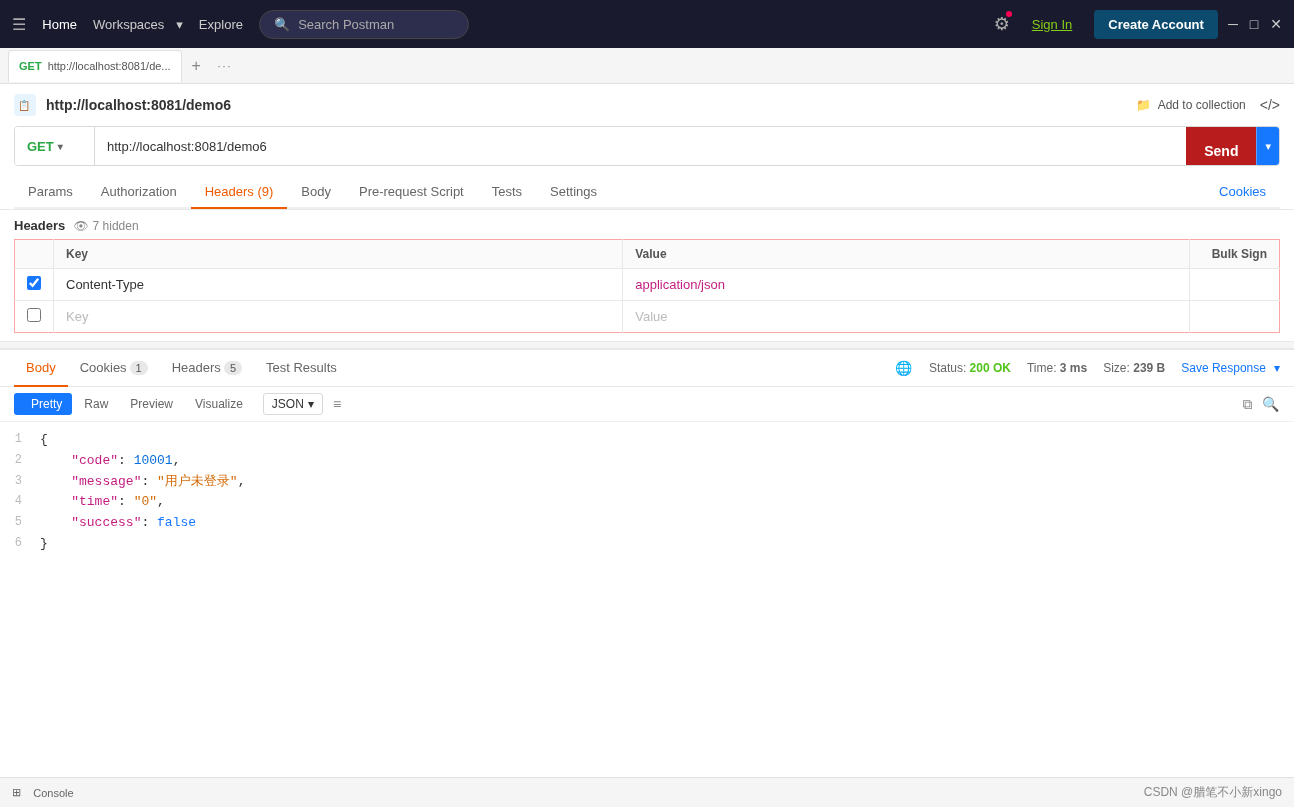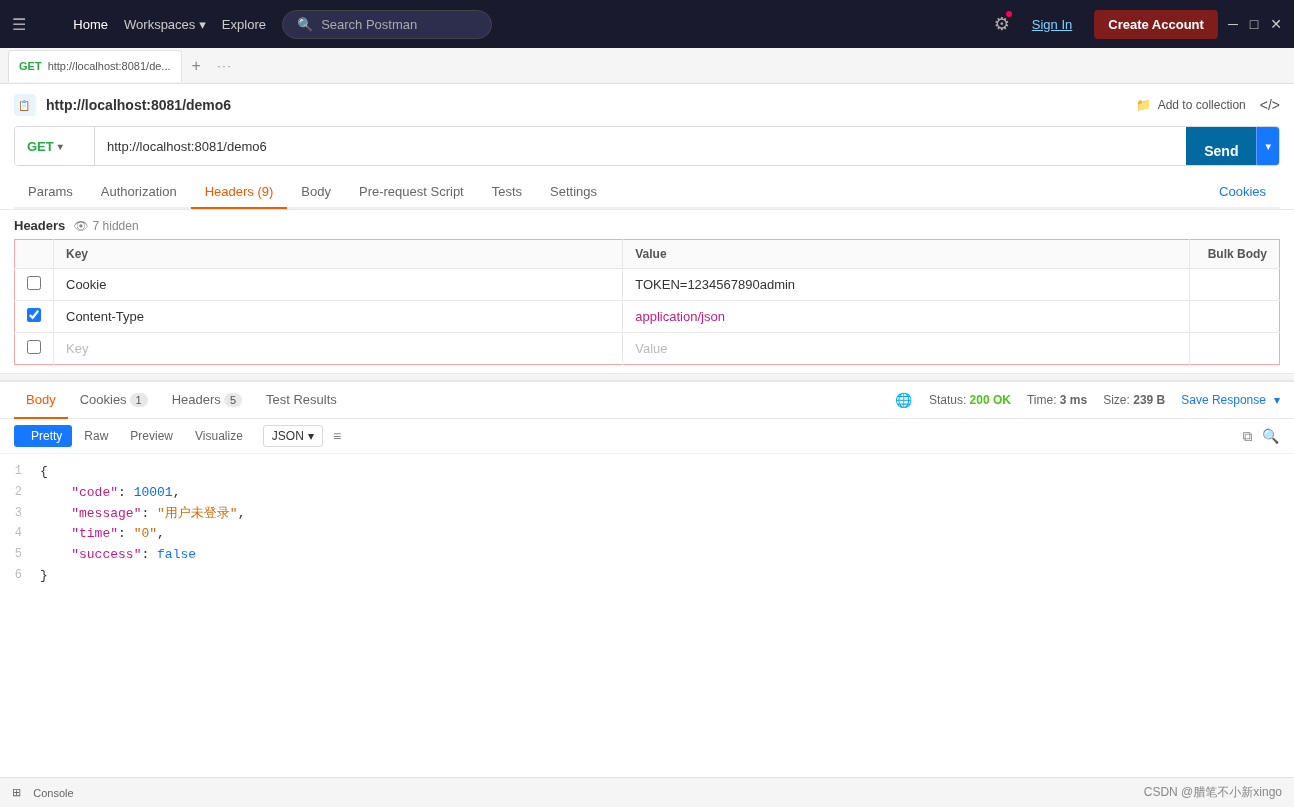--- a/index.html
+++ b/index.html
@@ -2,29 +2,29 @@
 <html><head>
   <meta charset="utf-8">
   <style>
     * { box-sizing: border-box; margin: 0; padding: 0; }
     body { font-family: -apple-system, BlinkMacSystemFont, 'Segoe UI', sans-serif; font-size: 13px; background: #fff; color: #333; overflow: hidden; height: 807px; }
 
     
     .titlebar { display: flex; align-items: center; height: 48px; background: #1a1a2e; padding: 0 12px; gap: 16px; }
     .titlebar-left { display: flex; align-items: center; gap: 16px; flex: 1; }
     .hamburger { color: #aaa; cursor: pointer; font-size: 16px; }
-    .nav-home { color: #fff; font-size: 13px; font-weight: 500; cursor: pointer; margin-left: 31px; }
-    .nav-workspaces { color: #ccc; font-size: 13px; cursor: pointer; display: flex; align-items: flex-start; gap: 4px; }
+    .nav-home { color: #fff; font-size: 13px; font-weight: 500; cursor: pointer; }
+    .nav-workspaces { color: #ccc; font-size: 13px; cursor: pointer; display: flex; align-items: flex-start; gap: 12px; }
     .nav-explore { color: #ccc; font-size: 13px; cursor: pointer; }
     .search-bar { background: #2d2d4e; border: 1px solid #444; border-radius: 20px; padding: 6px 14px; display: flex; align-items: center; gap: 8px; width: 210px; color: #aaa; font-size: 13px; cursor: pointer; }
     .titlebar-right { display: flex; align-items: center; gap: 10px; }
     .gear-btn { color: #aaa; font-size: 18px; cursor: pointer; position: relative; }
     .notification-dot { position: absolute; top: -2px; right: -2px; width: 6px; height: 6px; background: #f05; border-radius: 50%; }
-    .sign-in-btn { color: #7dd3fc; font-size: 13px; cursor: pointer; background: none; border: none; padding: 6px 12px; text-decoration: underline; }
-    .create-account-btn { background: #7f1d1d; color: #fff; border: none; border-radius: 4px; padding: 7px 14px; font-size: 13px; font-weight: 600; cursor: pointer; }
+    .sign-in-btn { color: #84cc16; font-size: 13px; cursor: pointer; background: none; border: none; padding: 6px 12px; text-decoration: underline; }
+    .create-account-btn { background: #0c4a6e; color: #fff; border: none; border-radius: 4px; padding: 7px 14px; font-size: 13px; font-weight: 600; cursor: pointer; }
     .window-controls { display: flex; gap: 12px; color: #aaa; font-size: 16px; }
     .window-btn { cursor: pointer; color: #ccc; background: none; border: none; font-size: 14px; }
 
     
     .tabbar { display: flex; align-items: center; height: 36px; background: #f5f5f5; border-bottom: 1px solid #e0e0e0; padding: 0 8px; gap: 4px; }
     .tab-item { display: flex; align-items: center; gap: 6px; background: #fff; border: 1px solid #e0e0e0; border-bottom: none; border-radius: 4px 4px 0 0; padding: 4px 10px; font-size: 12px; color: #333; min-width: 140px; height: 32px; cursor: pointer; }
     .tab-method { color: #28a745; font-weight: 700; font-size: 11px; }
     .tab-url { color: #555; font-size: 11px; overflow: hidden; text-overflow: ellipsis; white-space: nowrap; flex: 1; }
     .tab-add { color: #888; cursor: pointer; font-size: 16px; padding: 0 6px; }
     .tab-more { color: #888; cursor: pointer; font-size: 12px; padding: 0 6px; letter-spacing: 1px; }
@@ -37,21 +37,21 @@
     .request-url-title { font-size: 14px; font-weight: 600; color: #333; }
     .add-to-collection { display: flex; align-items: center; gap: 6px; color: #555; font-size: 12px; cursor: pointer; }
     .code-icon { color: #555; font-size: 14px; cursor: pointer; }
 
     
     .url-bar { display: flex; align-items: center; gap: 0; margin-bottom: 10px; border: 1px solid #d9d9d9; border-radius: 4px; overflow: hidden; }
     .method-select { display: flex; align-items: center; gap: 4px; padding: 0 12px; height: 38px; background: #fff; border-right: 1px solid #d9d9d9; cursor: pointer; font-size: 13px; font-weight: 700; color: #28a745; min-width: 80px; }
     .method-chevron { color: #666; font-size: 10px; }
     .url-input { flex: 1; border: none; outline: none; padding: 0 12px; height: 38px; font-size: 13px; color: #333; }
     .send-btn-group { display: flex; align-items: center; background: #1677ff; color: #fff; height: 38px; }
-    .send-btn { background: #0369a1; color: #fff; border: none; padding: 16px 18px; height: 38px; font-size: 14px; font-weight: 600; cursor: pointer; }
+    .send-btn { background: #b91c1c; color: #fff; border: none; padding: 16px 18px; height: 38px; font-size: 14px; font-weight: 600; cursor: pointer; }
     .send-chevron { padding: 0 8px; border-left: 1px solid rgba(255,255,255,0.3); height: 38px; display: flex; align-items: center; cursor: pointer; font-size: 11px; }
 
     
     .req-tabs { display: flex; align-items: flex-end; border-bottom: 2px solid #f0f0f0; gap: 0; }
     .req-tab { padding: 8px 14px; font-size: 13px; color: #666; cursor: pointer; border-bottom: 2px solid transparent; margin-bottom: -2px; }
     .req-tab.active { color: #f05a00; border-bottom: 2px solid #f05a00; font-weight: 500; }
     .cookies-link { margin-left: auto; padding: 8px 14px; font-size: 13px; color: #1677ff; cursor: pointer; }
 
     
     .headers-section { padding: 8px 14px; }
@@ -201,32 +201,24 @@
       <span>👁</span>
       <span>7 hidden</span>
     </span>
   </div>
   <table class="headers-table">
     <thead>
       <tr>
         <th class="col-checkbox"></th>
         <th class="col-key">Key</th>
         <th>Value</th>
-        <th class="col-bulk">Bulk Body</th>
+        <th class="col-bulk">Bulk Sign</th>
       </tr>
     </thead>
     <tbody>
-      <tr>
-        <td class="col-checkbox">
-          <input type="checkbox" class="checkbox" style="">
-        </td>
-        <td><span class="key-text">Cookie</span></td>
-        <td><span class="value-text">TOKEN=1234567890admin</span></td>
-        <td></td>
-      </tr>
       <tr>
         <td class="col-checkbox">
           <input type="checkbox" class="checked-box" checked="" style="">
         </td>
         <td><span class="key-text">Content-Type</span></td>
         <td><span class="value-highlight">application/json</span></td>
         <td></td>
       </tr>
       <tr>
         <td class="col-checkbox">

